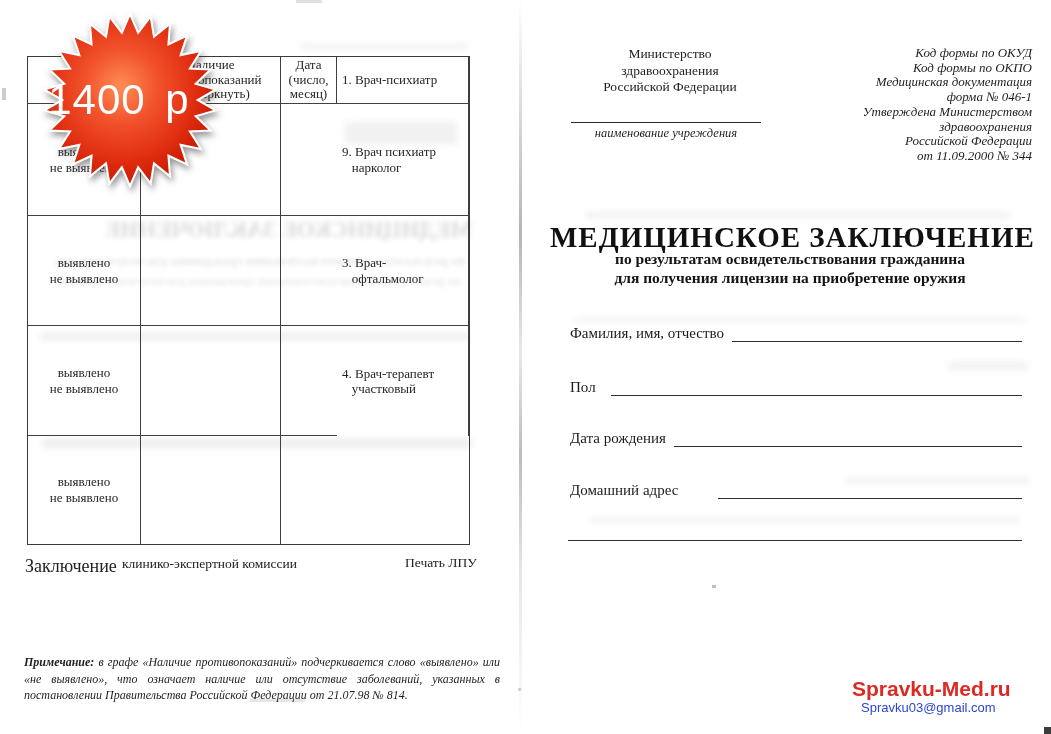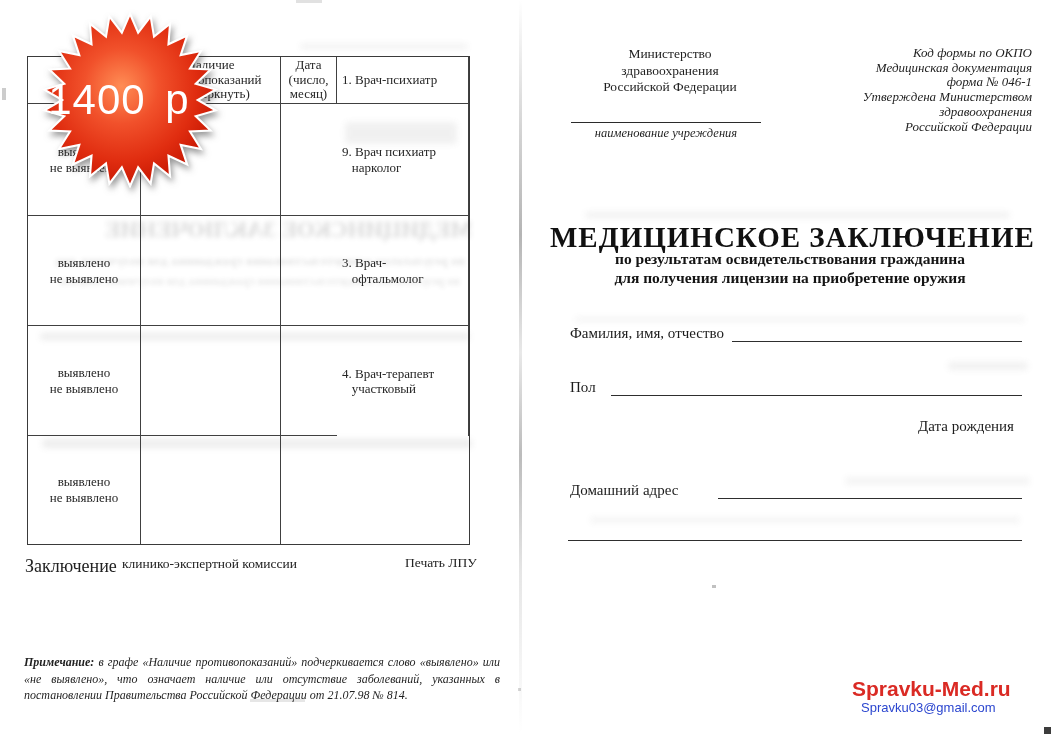--- a/index.html
+++ b/index.html
@@ -162,41 +162,43 @@
     <div class="badge-text">1400 р</div>
   </div>
 
   <div class="ministry">Министерство
 здравоохранения
 Российской Федерации</div>
   <div class="inst-rule"></div>
   <div class="inst-caption">наименование учреждения</div>
 
   <div class="codes">
+    <div>Код формы по ОКУД</div>
     <div>Код формы по ОКПО</div>
     <div>Медицинская документация</div>
     <div>форма № 046-1</div>
     <div>Утверждена Министерством</div>
     <div>здравоохранения</div>
     <div>Российской Федерации</div>
+    <div>от 11.09.2000 № 344</div>
   </div>
 
   <div class="doc-title">МЕДИЦИНСКОЕ ЗАКЛЮЧЕНИЕ</div>
   <div class="doc-subtitle">по результатам освидетельствования гражданина
 для получения лицензии на приобретение оружия</div>
 
   <div class="field-row" style="top:324px;">
     <span class="lbl">Фамилия, имя, отчество</span>
     <span class="line"></span>
   </div>
   <div class="field-row" style="top:378px;gap:7px;">
     <span class="lbl">Пол</span>
     <span class="line"></span>
   </div>
-  <div class="field-row" style="top:418px;flex-direction:column;">
+  <div class="field-row" style="top:429px;">
     <span class="lbl">Дата рождения</span>
     <span class="line"></span>
   </div>
   <div class="field-row" style="top:481px;gap:32px;">
     <span class="lbl">Домашний адрес</span>
     <span class="line"></span>
   </div>
   <div class="addr-line2"></div>
 
   <div class="wm-site" style="color: rgb(218, 42, 36);">Spravku-Med.ru</div>

